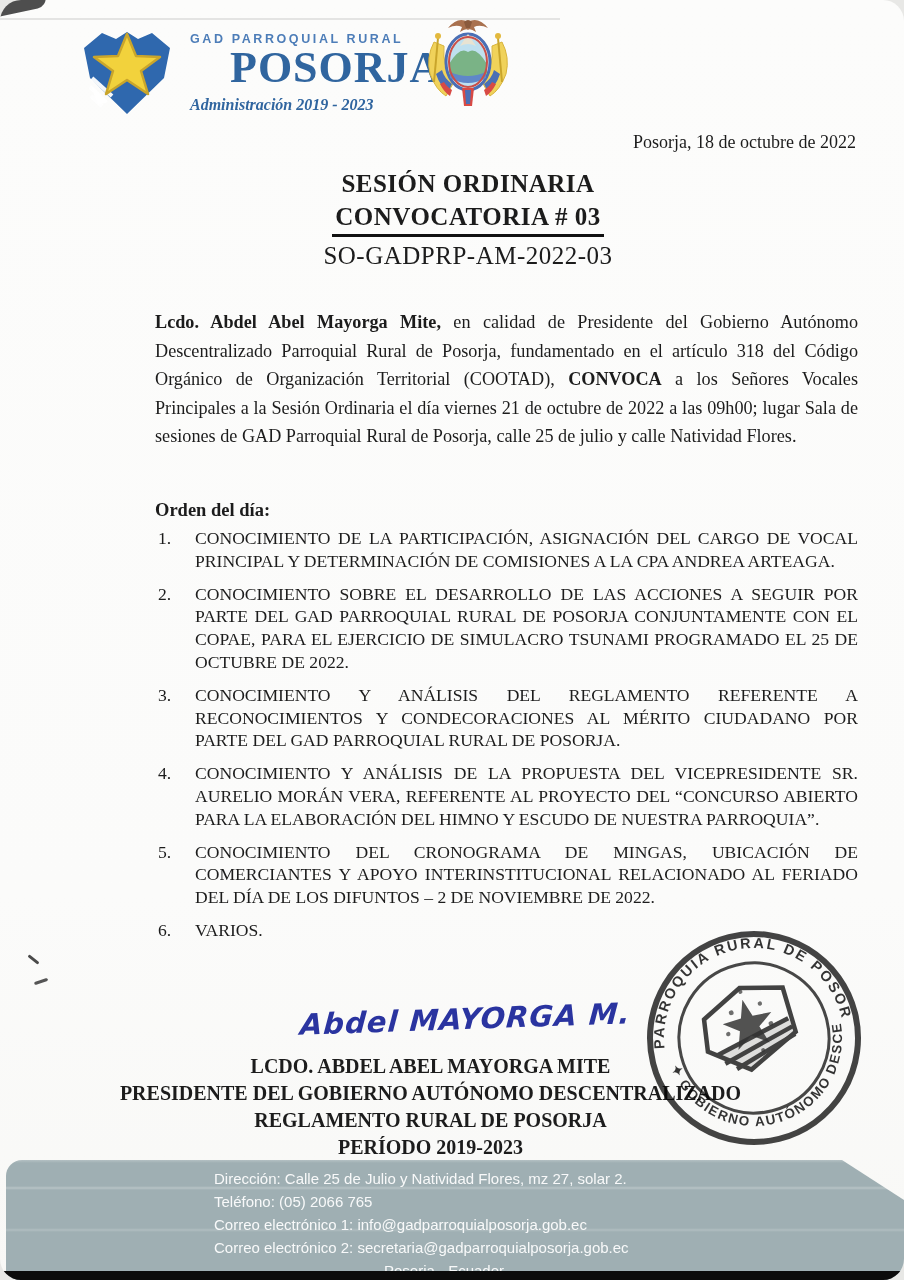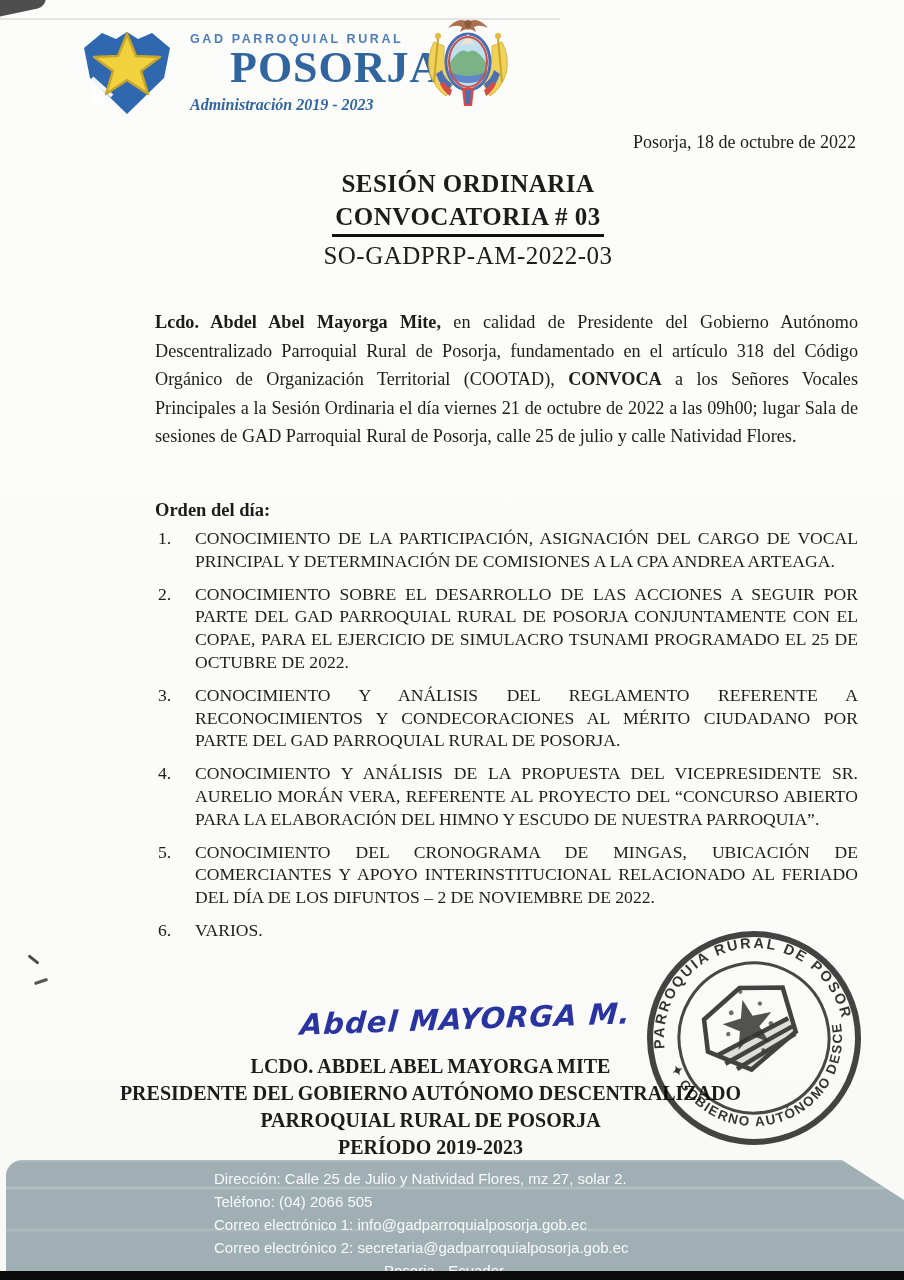--- a/index.html
+++ b/index.html
@@ -2,20 +2,21 @@
 <html><head>
 <meta charset="utf-8">
 <style>
   html,body{margin:0;padding:0;background:#e8e8e6;}
   .page{
     position:relative;width:904px;height:1280px;margin:0 auto;
     background:linear-gradient(180deg,#fcfcfb 0%,#fbfbfa 70%,#f8f8f6 100%);
     overflow:hidden;
     font-family:"Liberation Serif", serif;
     color:#1c1c1c;
+    border-radius:21px;
   }
   
   .corner-mark{position:absolute;left:-6px;top:-8px;width:52px;height:20px;background:#2f2f2f;transform:rotate(-12deg);border-radius:0 0 10px 2px;opacity:.85;}
   .top-scanline{position:absolute;left:0;top:18px;width:62%;height:2px;background:rgba(120,120,120,.18);}
   .pen-mark1{position:absolute;left:27px;top:958px;width:13px;height:3px;background:#4a4a4a;transform:rotate(38deg);border-radius:2px;}
   .pen-mark2{position:absolute;left:34px;top:980px;width:14px;height:3px;background:#555;transform:rotate(-18deg);border-radius:2px;}
   .bottom-edge{position:absolute;left:0;top:1271px;width:100%;height:9px;background:#0b0b0b;}
 
   
   .logo{position:absolute;left:78px;top:22px;width:330px;height:96px;}
@@ -164,21 +165,21 @@
       <span class="agenda-num">6.</span>
       <span class="agenda-text">VARIOS.</span>
     </div>
   </div>
 
   <div class="signature-hand">Abdel MAYORGA M.</div>
 
   <div class="sig-block">
     <div>LCDO. ABDEL ABEL MAYORGA MITE</div>
     <div>PRESIDENTE DEL GOBIERNO AUTÓNOMO DESCENTRALIZADO</div>
-    <div>PARROQUIAL RURAL DE POSORJA</div>
+    <div>REGLAMENTO RURAL DE POSORJA</div>
     <div>PERÍODO 2019-2023</div>
   </div>
 
   <svg class="stamp" viewBox="0 0 228 228">
     <defs>
       <path id="arcTop" d="M 114,114 m -90,0 a 90,90 0 1 1 180,0"></path>
       <path id="arcBot" d="M 114,114 m -88,0 a 88,88 0 1 0 176,0"></path>
     </defs>
     <g transform="rotate(-14 114 114)" fill="none" stroke="#1d1d1d">
       <circle cx="114" cy="114" r="104" stroke-width="6" opacity=".92"></circle>
@@ -206,21 +207,21 @@
       </text>
       <text font-family="Liberation Sans, sans-serif" font-size="13.5" font-weight="bold" fill="#1d1d1d" stroke="none" letter-spacing="1.6">
         <textPath href="#arcBot" startOffset="3%">✦ GOBIERNO AUTÓNOMO DESCENTRALIZADO</textPath>
       </text>
     </g>
   </svg>
 
   <div class="footer-band">
     <div class="footer-text">
       <div class="footer-line">Dirección: Calle 25 de Julio y Natividad Flores, mz 27, solar 2.</div>
-      <div class="footer-line">Teléfono: (04) 2066 505</div>
+      <div class="footer-line">Teléfono: (05) 2066 765</div>
       <div class="footer-line">Correo electrónico 1: info@gadparroquialposorja.gob.ec</div>
       <div class="footer-line">Correo electrónico 2: secretaria@gadparroquialposorja.gob.ec</div>
       <div class="footer-line centered">Posorja - Ecuador</div>
     </div>
   </div>
 
   <div class="bottom-edge"></div>
 </div>
 
 </body></html>

